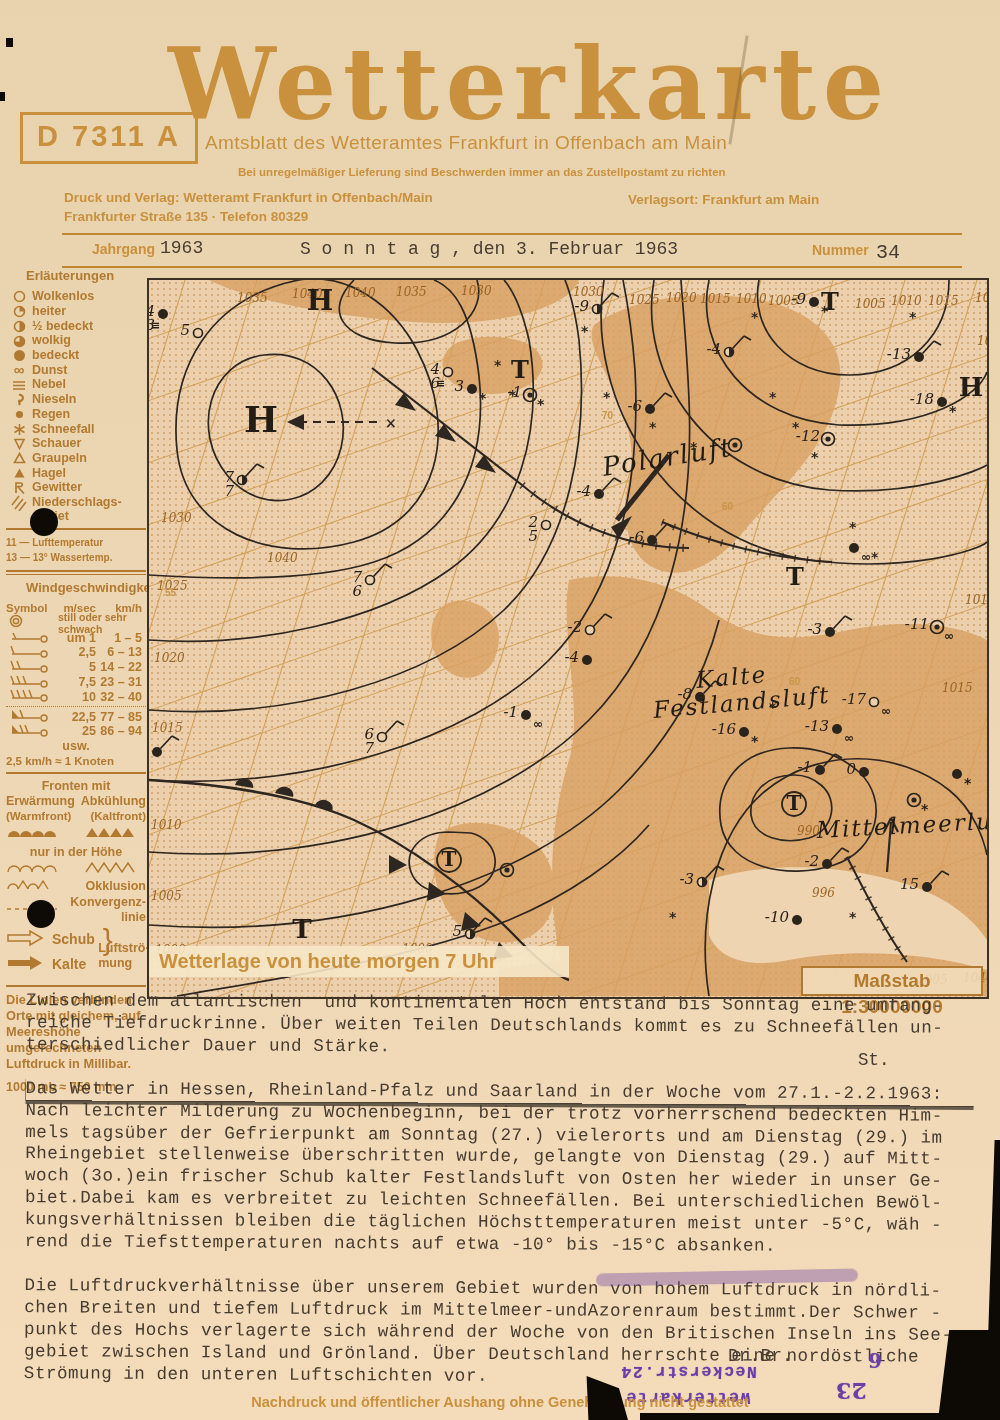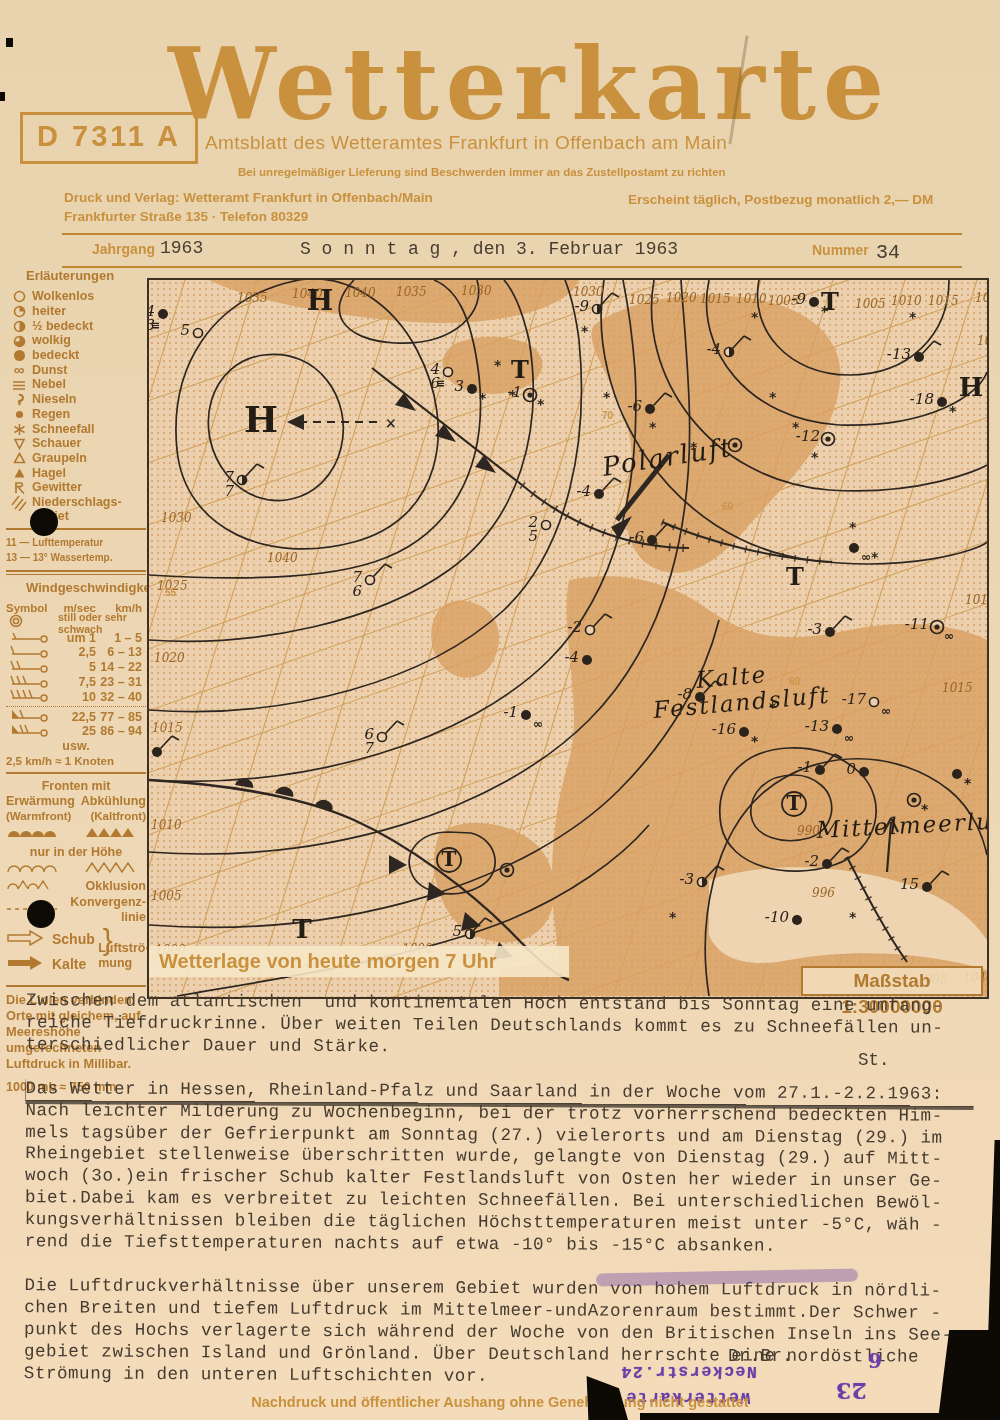--- a/index.html
+++ b/index.html
@@ -77,21 +77,21 @@
 
   <div class="abs title">Wetterkarte</div>
   <div class="abs regbox">D 7311 A</div>
   <div class="abs subtitle">Amtsblatt des Wetteramtes Frankfurt in Offenbach am Main</div>
   <div class="abs notice">Bei unregelmäßiger Lieferung sind Beschwerden immer an das Zustellpostamt zu richten</div>
   <div class="abs pub pubL">
     <div>Druck und Verlag: Wetteramt Frankfurt in Offenbach/Main</div>
     <div>Frankfurter Straße 135 · Telefon 80329</div>
   </div>
   <div class="abs pub pubR">
-    <div>Erscheint täglich, Postbezug monatlich 2,— DM</div>
+    <div>Verlagsort: Frankfurt am Main</div>
   </div>
 
   <div class="abs rule" style="top:233px"></div>
   <div class="abs dl" style="left:92px;top:241px">Jahrgang</div>
   <div class="abs mono" style="left:160px;top:238px;font-size:18px">1963</div>
   <div class="abs mono" style="left:300px;top:239px;font-size:18px">S o n n t a g , den 3. Februar 1963</div>
   <div class="abs dl" style="left:812px;top:242px">Nummer</div>
   <div class="abs mono" style="left:876px;top:241px;font-size:20px">34</div>
   <div class="abs rule" style="top:266px"></div>
 

